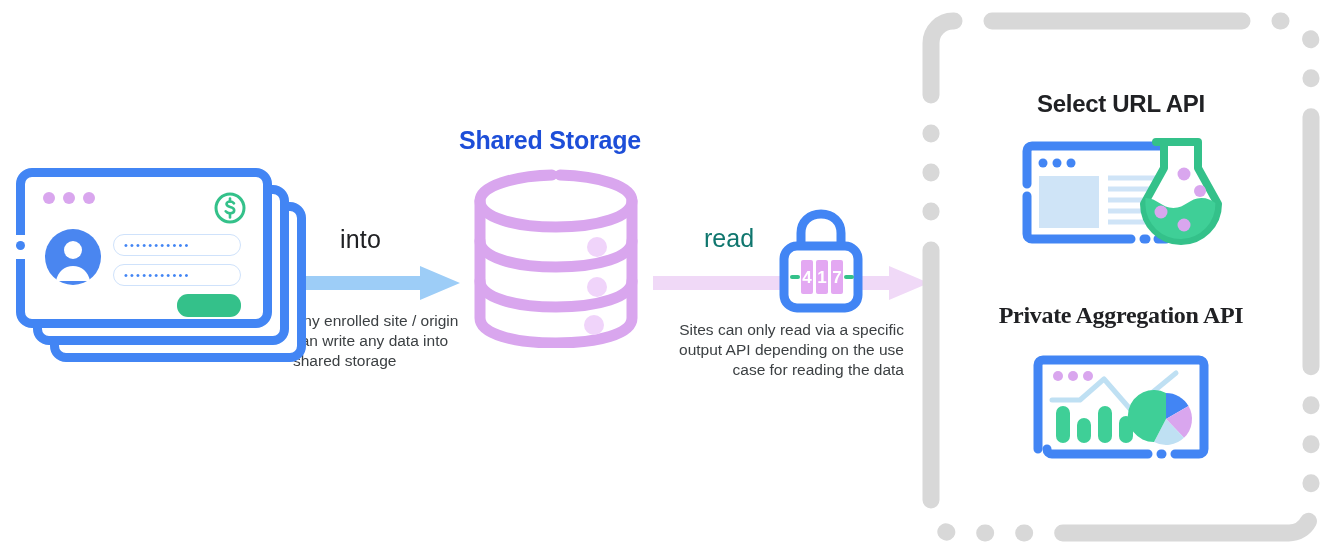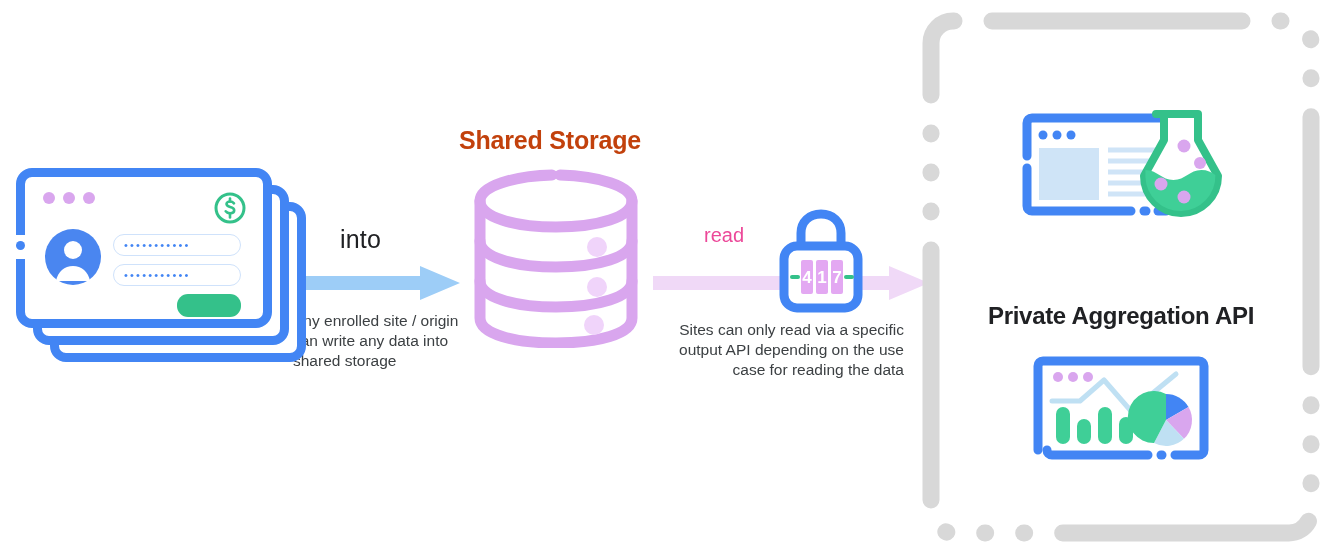--- a/index.html
+++ b/index.html
@@ -130,31 +130,31 @@
     line-height: 20px;
     color: #3c4043;
   }
 
   
   #shared-storage-title {
     left: 459px;
     top: 126px;
     font-size: 25px;
     font-weight: bold;
-    color: #c2410c;
+    color: #1d4ed8;
     letter-spacing: -.2px;
   }
   #cylinder { left: 466px; top: 168px; }
 
   
   #read-label {
     left: 704px;
     top: 224px;
-    font-size: 20px;
-    color: #ec4899;
+    font-size: 25px;
+    color: #0f766e;
   }
   #read-arrow { left: 653px; top: 266px; }
   #lock-icon  { left: 779px; top: 203px; }
   #read-caption {
     left: 664px;
     top: 320px;
     width: 240px;
     font-size: 15.5px;
     line-height: 20px;
     color: #3c4043;
@@ -175,21 +175,21 @@
     width: 100%;
     text-align: center;
   }
   .panel-title {
     font-size: 24px;
     font-weight: bold;
     color: #202124;
     letter-spacing: -.3px;
   }
   #select-url-section { top: 78px; }
-  #private-agg-section { top: 290px; }
+  #private-agg-section { top: 290px; font-family: Liberation Serif, serif; }
   .panel-icon { margin-top: 18px; display: inline-block; }
   #private-agg-section .panel-icon { margin-top: 20px; }
 </style>
 </head>
 <body>
 
 <div class="stage">
 
   <div class="abs" id="card-stack">
     <div class="card back2"></div>
@@ -276,20 +276,21 @@
 
   <div class="abs" id="read-caption">Sites can only read via a specific output API depending on the use case for reading the data</div>
 
   <div class="abs" id="output-panel">
 
     <svg id="panel-border" viewBox="0 0 398 530" preserveAspectRatio="none">
       <rect x="9" y="9" width="380" height="512" rx="22" fill="none" stroke="#d8d8d8" stroke-width="17" stroke-linecap="round" stroke-dasharray="1 38 250 38 1 38 1 38 1 38 250 38 1 38 1 38"></rect>
     </svg>
 
     <div class="panel-section" id="select-url-section">
+      <div class="panel-title">Select URL API</div>
 
       <svg class="panel-icon" width="216" height="112" viewBox="0 0 216 112">
 
         <g fill="none" stroke="#4285f4" stroke-width="9" stroke-linecap="round">
           <path d="M14 48 V15 C14 12 16 10 19 10 H153"></path>
           <path d="M14 60 V98 C14 101 16 103 19 103 H118"></path>
           <path d="M131 103 H133"></path>
           <path d="M145 103 H153"></path>
         </g>
 

